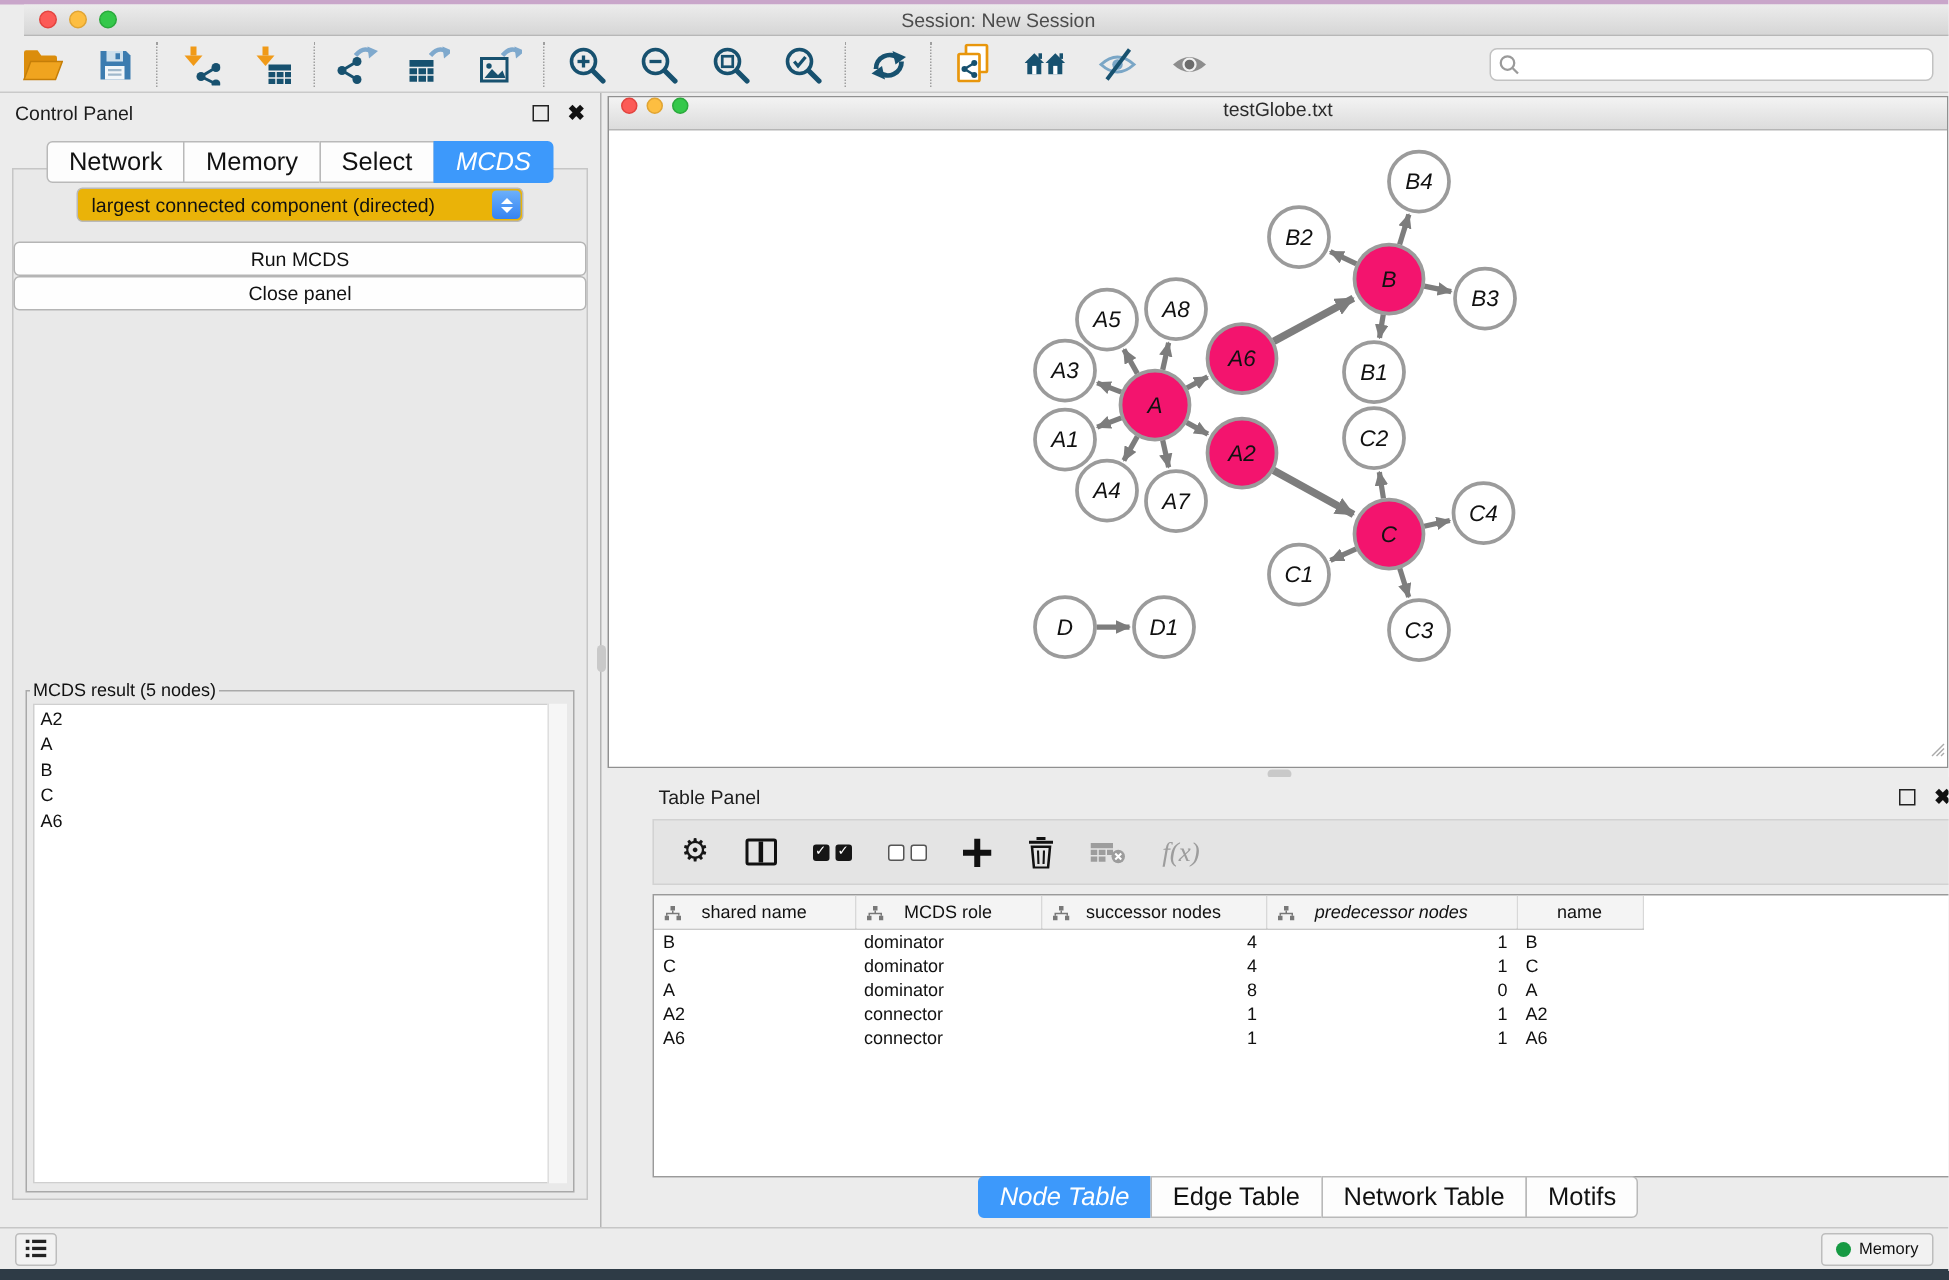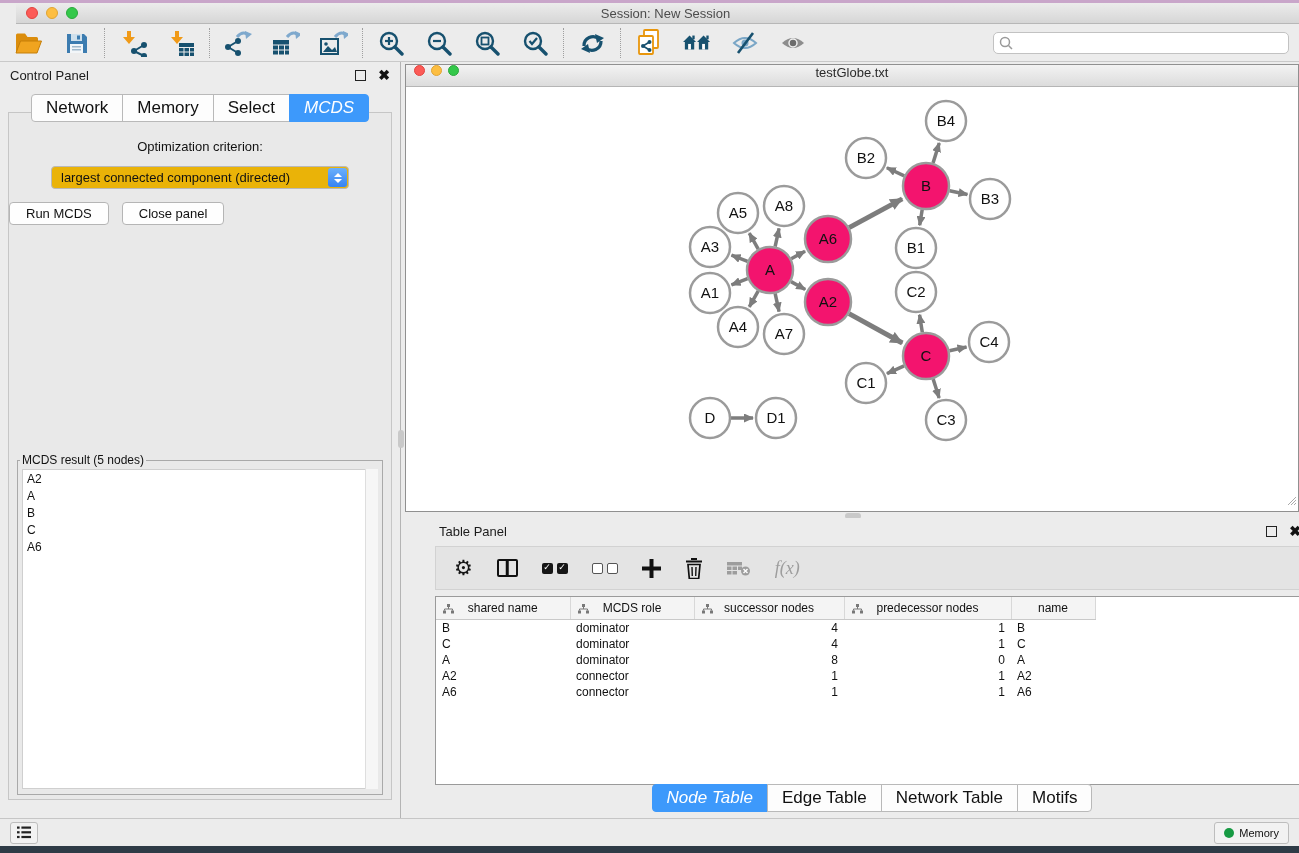--- a/index.html
+++ b/index.html
@@ -52,42 +52,42 @@
     background:#e9e9e9; border:1px solid #c6c6c6; }
   .opt-label { text-align:center; font-size:13px; color:#111; margin-top:26px; }
   .dropdown { position:relative; margin:12px auto 0; width:298px; height:23px;
     background:#eab308; border:1px solid #b9b9b9; border-radius:4px; cursor:pointer; }
   .dropdown .dd-value { font-size:13px; color:#111; line-height:21px; padding-left:9px; }
   .dd-stepper { position:absolute; right:1px; top:1px; width:19px; height:19px; border-radius:3px;
     background:linear-gradient(#6cb0fb,#3583f2); display:flex; flex-direction:column;
     align-items:center; justify-content:center; gap:2px; }
   .dd-up { width:0; height:0; border-left:4px solid transparent; border-right:4px solid transparent; border-bottom:4px solid #fff; }
   .dd-down { width:0; height:0; border-left:4px solid transparent; border-right:4px solid transparent; border-top:4px solid #fff; }
-  .btn-row { display:flex; gap:13px; margin-top:13px; }
+  .btn-row { display:flex; justify-content:center; gap:0; margin-top:13px;flex-direction:column; }
   .mac-btn { background:#fefefe; border:1px solid #b5b5b5; border-radius:4px;
     font-size:13px; color:#111; padding:3px 16px; cursor:pointer; }
 
   fieldset.result-box { position:absolute; left:8px; right:8px; top:340px; bottom:4px;
     border:1px solid #a9a9a9; background:#e9e9e9; }
   fieldset.result-box legend { font-size:12px; color:#111; padding:0 2px; margin-left:2px; }
   .result-list { position:absolute; top:2px; left:4px; right:4px; bottom:5px; background:#fff;
     border:1px solid #cfcfcf; overflow:hidden; }
   .result-item { font-size:12px; color:#111; padding:1.5px 4px; cursor:default; }
   .result-scrollbar { position:absolute; top:0; right:0; width:13px; height:100%;
     background:#f6f6f6; border-left:1px solid #dedede; }
 
   
   .net-window { position:absolute; top:64px; left:405px; width:894px; height:448px;
     background:#fff; border:1px solid #909090; }
   .net-titlebar { height:22px; background:linear-gradient(#f3f3f3,#dcdcdc);
     border-bottom:1px solid #b5b5b5; display:flex; align-items:flex-start; position:relative; }
   .net-titlebar .traffic { margin-left:8px; gap:6px; }
   .net-titlebar .tl { width:11px; height:11px; }
   .net-title { position:absolute; left:0; right:0; text-align:center; font-size:13px; color:#2b2b2b; }
-  .net-canvas { position:absolute; top:23px; left:0; right:0; bottom:0; background:#fff; }
+  .net-canvas { position:absolute; top:23px; left:0; right:0; bottom:0; background:#fff;font-style:italic; }
   .resize-grip { position:absolute; right:1px; bottom:1px; }
 
   .grip-v { position:absolute; top:430px; left:398px; width:6px; height:18px; background:#c9c9c9; border-radius:3px; }
   .grip-h { position:absolute; top:513px; left:845px; width:16px; height:6px; background:#c9c9c9; border-radius:3px; }
 
   
   .table-panel { position:absolute; top:518px; left:425px; width:894px; height:300px; background:#ececec; }
   .tp-header { height:26px; display:flex; align-items:center; padding:0 14px; }
   .tp-header .ph-title { font-size:13px; color:#1c1c1c; }
   .tp-toolbar { margin:2px 10px 0 10px; height:44px; background:#e4e4e4;
@@ -326,21 +326,20 @@
         <span class="close-icon">✖</span>
       </span>
     </div>
     <div class="tabs-row">
         <span class="tab">Network</span>
         <span class="tab">Memory</span>
         <span class="tab">Select</span>
         <span class="tab active">MCDS</span>
       </div>
     <div class="cp-content">
-      <div class="opt-label">Optimization criterion:</div>
       <div class="dropdown">
         <div class="dd-value">largest connected component (directed)</div>
         <div class="dd-stepper">
             <span class="dd-up"></span>
             <span class="dd-down"></span>
           </div>
       </div>
       <div class="btn-row">
         <button class="mac-btn">Run MCDS</button>
         <button class="mac-btn">Close panel</button>
@@ -570,21 +569,21 @@
                     <path d="M5.5 3 v2 M1.5 6.5 v-1.5 h8 v1.5" fill="none" stroke="#787878" stroke-width="1"></path>
                   </svg></span><span>MCDS role</span></th>
               <th style="width: 150px;"><span class="th-icon"><svg width="11" height="10" viewBox="0 0 11 10">
                     <g fill="#787878">
                       <rect x="4" y="0" width="3" height="3"></rect>
                       <rect x="0" y="6.5" width="3" height="3"></rect>
                       <rect x="8" y="6.5" width="3" height="3"></rect>
                     </g>
                     <path d="M5.5 3 v2 M1.5 6.5 v-1.5 h8 v1.5" fill="none" stroke="#787878" stroke-width="1"></path>
                   </svg></span><span>successor nodes</span></th>
-              <th style="width: 167px;"><span class="th-icon"><svg width="11" height="10" viewBox="0 0 11 10">
+              <th style="width: 167px; font-style: italic;"><span class="th-icon"><svg width="11" height="10" viewBox="0 0 11 10">
                     <g fill="#787878">
                       <rect x="4" y="0" width="3" height="3"></rect>
                       <rect x="0" y="6.5" width="3" height="3"></rect>
                       <rect x="8" y="6.5" width="3" height="3"></rect>
                     </g>
                     <path d="M5.5 3 v2 M1.5 6.5 v-1.5 h8 v1.5" fill="none" stroke="#787878" stroke-width="1"></path>
                   </svg></span><span>predecessor nodes</span></th>
               <th style="width: 84px;"><span>name</span></th>
             </tr>
           </thead>

